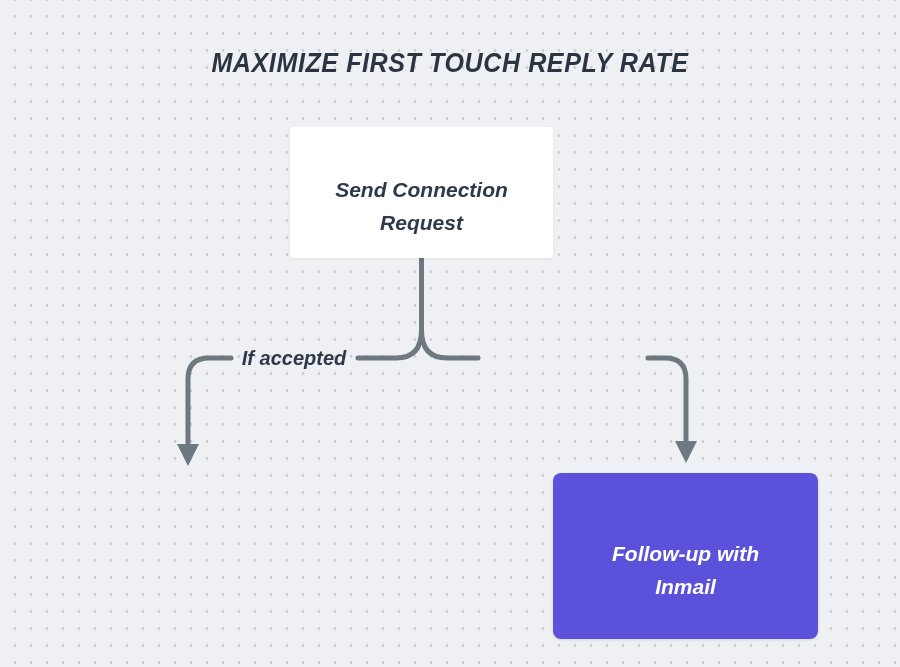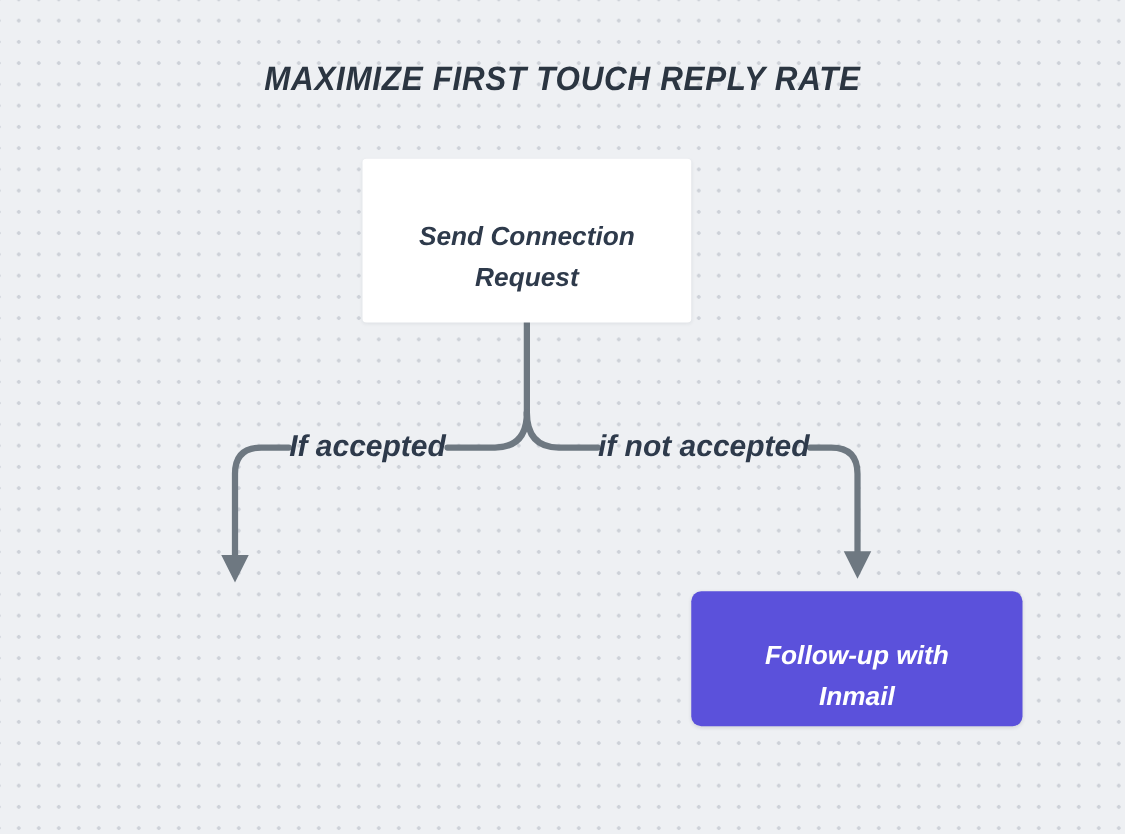--- a/index.html
+++ b/index.html
@@ -75,26 +75,26 @@
   }
   .node.purple {
     background: var(--node-purple-bg);
     color: var(--node-purple-text);
     border-radius: 8px;
     box-shadow: 0 1px 3px rgba(30,40,60,0.12);
   }
   .node-inner { max-width: 196px; margin-top: 27px; }
   .node-root  { left: 290px; top: 127px; width: 263px; height: 131px; }
   .node-left  { left: 57px;  top: 472px; width: 265px; height: 133px; }
-  .node-right { left: 553px; top: 473px; width: 265px; height: 108px; }
+  .node-right { left: 553px; top: 473px; width: 265px; height: 166px; }
   .edge-label {
     position: absolute;
     transform: translate(-50%, -50%);
     white-space: nowrap;
-    font-size: 24px;
+    font-size: 20px;
     font-weight: 600;
     color: var(--text-dark);
   }
   .edge-label-left  { left: 294px; top: 358px; }
   .edge-label-right { left: 563px; top: 358px; }
 </style>
 </head>
 <body>
 
 <div class="canvas">
@@ -111,21 +111,20 @@
 
     <path class="line" d="M231 358 H209 Q188 358 188 379 V446"></path>
     <polygon class="head" points="177,444 199,444 188,466"></polygon>
 
     <path class="line" d="M648 358 H665 Q686 358 686 379 V443"></path>
     <polygon class="head" points="675,441 697,441 686,463"></polygon>
   </svg>
 
   <div class="edge-label edge-label-left">If accepted</div>
 
-  <div class="edge-label edge-label-right">if not accepted</div>
 
   <div class="node white node-root">
     <div class="node-inner">Send Connection Request</div>
   </div>
 
 
   <div class="node purple node-right">
     <div class="node-inner">Follow-up with Inmail</div>
   </div>
 

